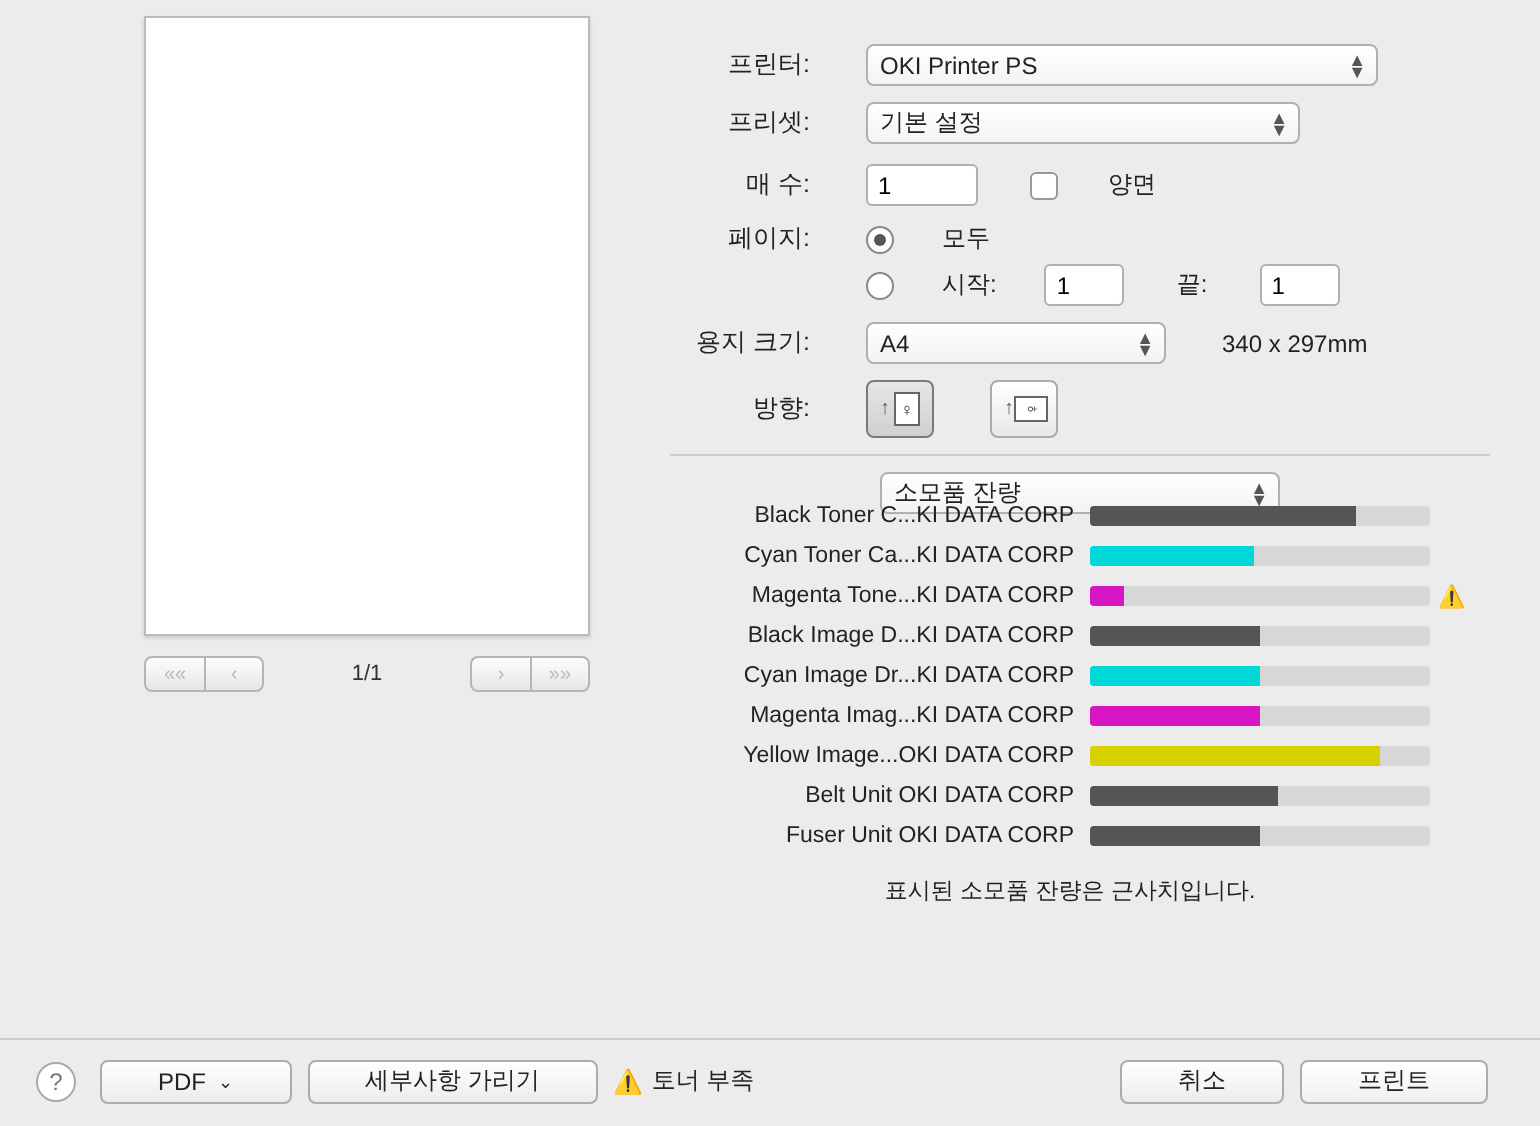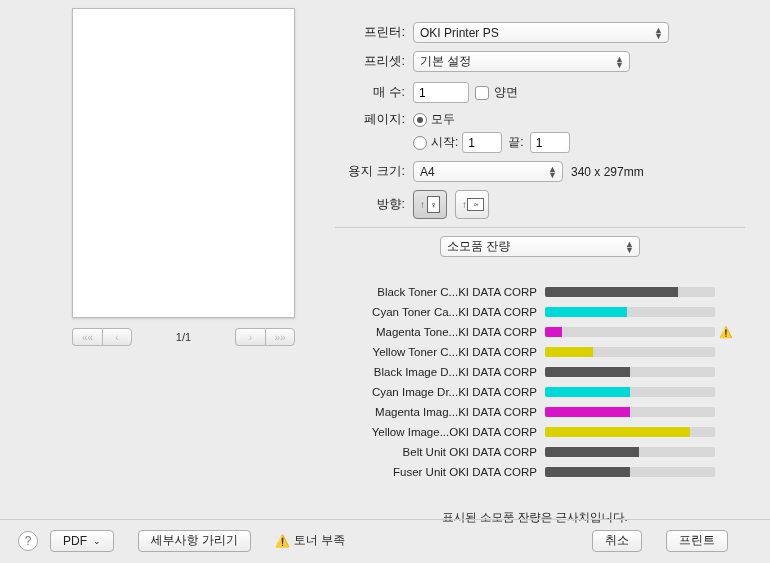--- a/index.html
+++ b/index.html
@@ -10,53 +10,53 @@
 .preview-pane { position: absolute; left: 72px; top: 8px; width: 223px; height: 310px; background: #fff; border: 1px solid #bbb; box-shadow: 0 1px 2px rgba(0,0,0,0.15); }
 .preview-pager { position: absolute; left: 72px; top: 328px; width: 223px; display: flex; align-items: center; justify-content: space-between; }
 .pager-group { display: flex; }
 .pager-btn { width: 30px; height: 18px; background: linear-gradient(#fdfdfd,#e6e6e6); border: 1px solid #b5b5b5; color: #bbb; font-size: 10px; display: flex; align-items: center; justify-content: center; }
 .pager-btn:first-child { border-radius: 4px 0 0 4px; border-right: none; }
 .pager-btn:last-child { border-radius: 0 4px 4px 0; }
 .page-info { font-size: 11px; color: #333; }
 
 
 .form { position: absolute; left: 335px; top: 22px; width: 410px; }
-.row { display: flex; align-items: center; margin-bottom: 8px; }
+.row { display: flex; align-items: center; margin-bottom: 8px; gap: 20px; }
 .label { width: 70px; text-align: right; margin-right: 8px; font-size: 12.5px; }
 .select { flex: 1; height: 21px; background: linear-gradient(#fff,#f3f3f3); border: 1px solid #b0b0b0; border-radius: 4px; padding: 4px 6px; display: flex; align-items: center; justify-content: space-between; font-size: 12px; }
 .chevrons { font-size: 9px; color: #555; letter-spacing: -1px; display:flex; flex-direction:column; line-height:6px; }
 .num-input { width: 56px; height: 21px; border: 1px solid #b0b0b0; border-radius: 3px; padding: 0 5px; background: #fff; font-size: 12px; }
 .checkbox { width: 14px; height: 14px; border: 1px solid #999; border-radius: 3px; background: #fff; margin-left: 6px; }
 .cb-label { margin-left: 5px; font-size: 12px; }
 .radio { width: 14px; height: 14px; border: 1px solid #888; border-radius: 50%; background: #fff; display: inline-flex; align-items: center; justify-content: center; margin-right: 4px; }
 .radio.checked::after { content:""; width:6px; height:6px; background:#555; border-radius:50%; }
 .radio-label { font-size: 12px; }
 .size-note { margin-left: 8px; font-size: 12px; }
 .orient-row .orient-btn { width: 34px; height: 29px; border: 1px solid #aaa; background: linear-gradient(#fff,#e8e8e8); border-radius: 4px; margin-right: 8px; display: inline-flex; align-items: center; justify-content: center; gap: 2px; }
 .orient-row .orient-btn.active { background: linear-gradient(#e6e6e6,#d0d0d0); border-color: #7a7a7a; }
 .page-ic { width: 13px; height: 17px; border: 1px solid #666; background: #fff; display:flex; align-items:center; justify-content:center; font-size:9px; }
 .arrow-ic { font-size:10px; color:#666; }
 
 hr.sep { border: none; border-top: 1px solid #ccc; margin: 6px 0 8px 0; }
 
 .section-select { width: 200px; margin: 0 auto 8px auto; }
 
 
-.supplies { position: absolute; left: 335px; top: 282px; width: 400px; }
+.supplies { position: absolute; left: 335px; top: 248px; width: 400px; }
 .supply-row { display: flex; align-items: center; height: 20px; }
 .supply-label { width: 210px; text-align: right; padding-right: 8px; font-size: 11.5px; white-space: nowrap; overflow: hidden; }
 .bar-wrap { position: relative; width: 170px; height: 10px; background: #d7d7d7; border-radius: 2px; overflow: hidden; }
 .bar-fill { height: 100%; }
 .warn { margin-left: 4px; font-size: 11px; }
-.approx { text-align: center; font-size: 11.5px; margin-top: 28px; color: #222; }
+.approx { text-align: center; font-size: 11.5px; margin-top: 10px; color: #222; }
 
 
 .footer { position: absolute; left: 0; right: 0; bottom: 12px; height: 32px; border-top: 1px solid #ccc; padding: 10px 18px 0 18px; display: flex; align-items: center; }
 .help { width: 20px; height: 20px; border: 1px solid #aaa; border-radius: 50%; background: #fff; color: #777; font-size: 12px; display:flex;align-items:center;justify-content:center; margin-right: 12px; }
-.btn { height: 22px; padding: 0 12px; background: linear-gradient(#fff,#ececec); border: 1px solid #acacac; border-radius: 4px; font-size: 12px; display: inline-flex; align-items: center; margin-right: 24px; }
+.btn { height: 22px; padding: 0 28px; background: linear-gradient(#fff,#ececec); border: 1px solid #acacac; border-radius: 4px; font-size: 12px; display: inline-flex; align-items: center; margin-right: 8px; }
 .btn.default { background: linear-gradient(#fff,#f0f0f0); }
 .warn-icon { font-size: 12px; margin-right: 4px; }
 .spacer { flex: 1; }
 </style>
 </head>
 <body>
 
 <div class="dialog">
 
   <div class="preview-pane"></div>
@@ -161,26 +161,20 @@
           </div>
         </div>
         <div class="supply-row">
           <div class="supply-label">Magenta Tone...KI DATA CORP</div>
           <div class="bar-wrap">
             <div class="bar-fill" style="width:10%;background:#d815c5"></div>
           </div>
           <span class="warn">⚠️</span>
         </div>
         <div class="supply-row">
-          <div class="supply-label">Yellow Toner C...KI DATA CORP</div>
-          <div class="bar-wrap">
-            <div class="bar-fill" style="width:28%;background:#d8d000"></div>
-          </div>
-        </div>
-        <div class="supply-row">
           <div class="supply-label">Black Image D...KI DATA CORP</div>
           <div class="bar-wrap">
             <div class="bar-fill" style="width:50%;background:#555555"></div>
           </div>
         </div>
         <div class="supply-row">
           <div class="supply-label">Cyan Image Dr...KI DATA CORP</div>
           <div class="bar-wrap">
             <div class="bar-fill" style="width:50%;background:#00d8d8"></div>
           </div>

